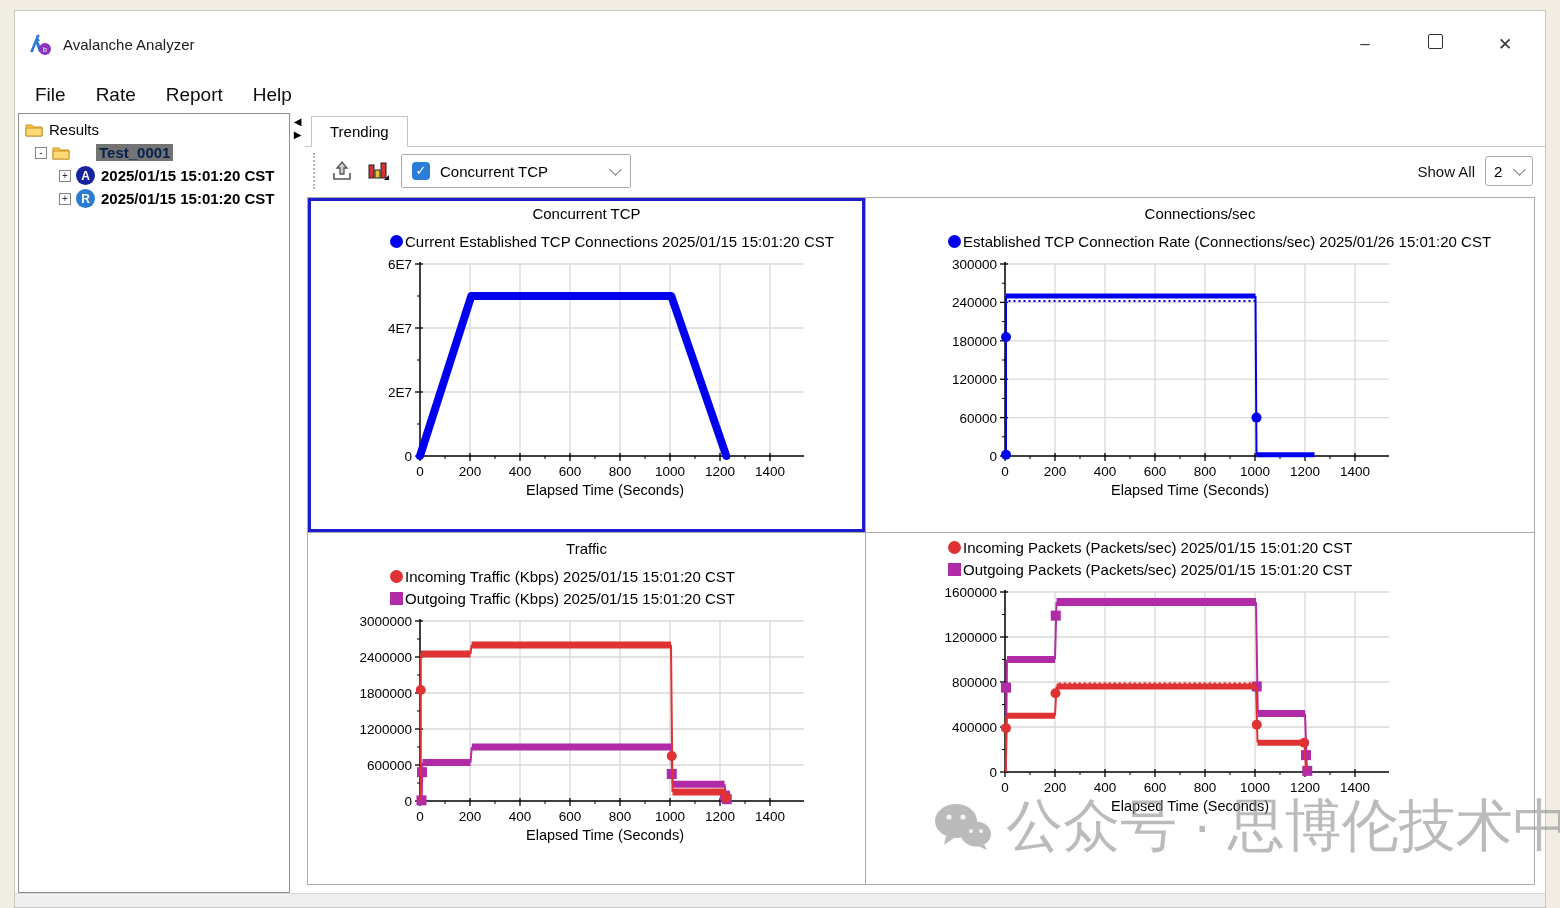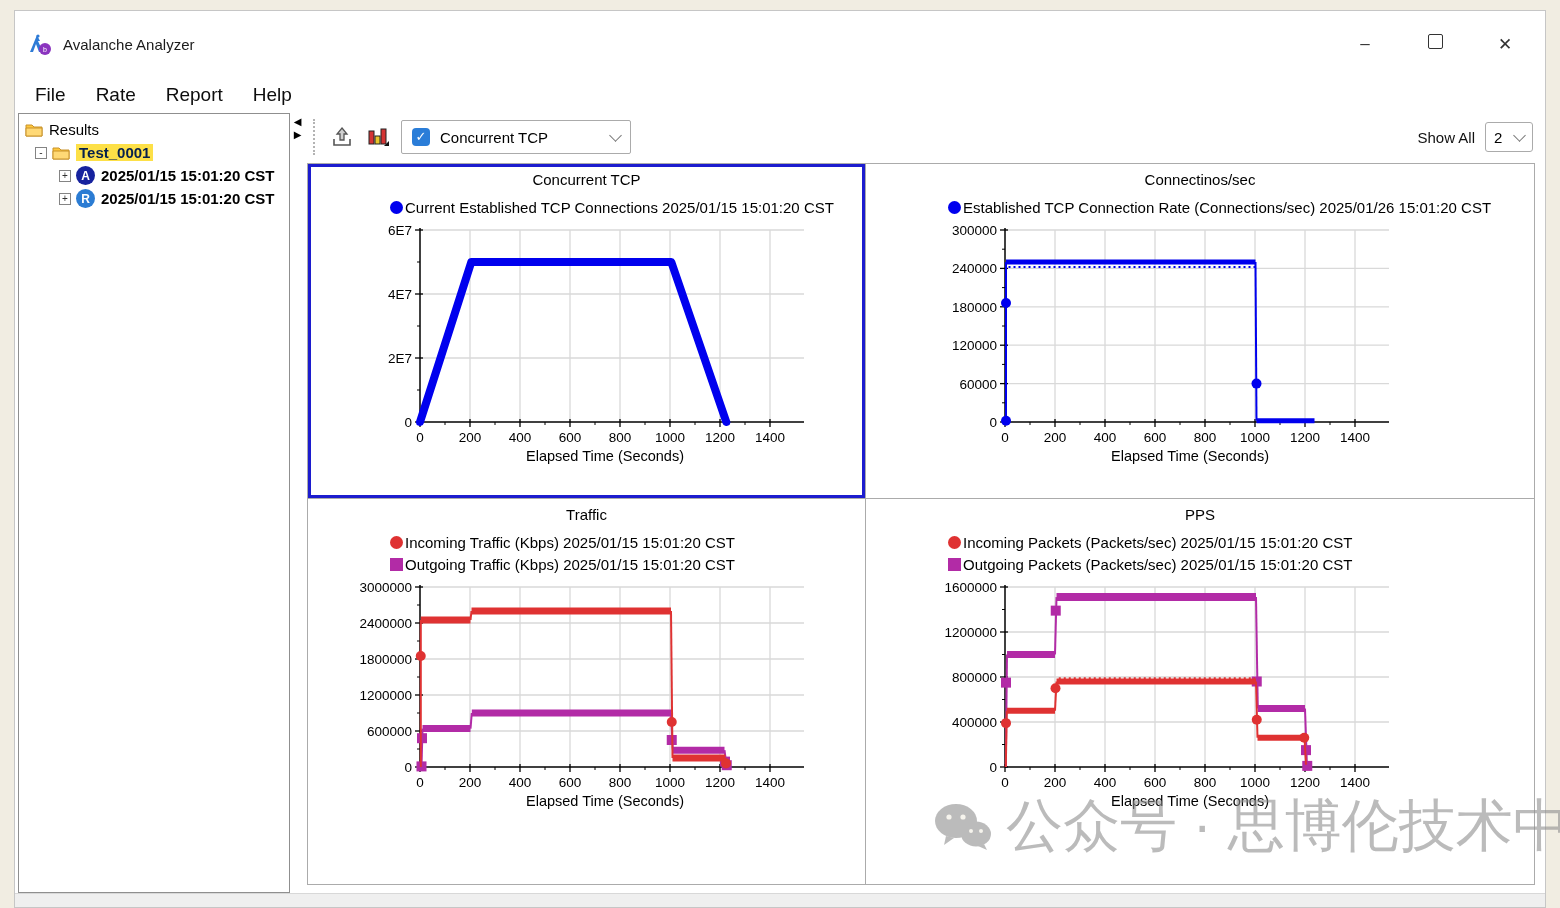--- a/index.html
+++ b/index.html
@@ -22,21 +22,21 @@
               font-size:15px;overflow:hidden;box-sizing:border-box;}
   .tree-row{display:flex;align-items:center;height:23px;white-space:nowrap;}
   .tree-row.lvl1{padding-left:10px;}
   .tree-row.lvl2{padding-left:34px;}
   .expander{width:12px;height:12px;border:1px solid #848484;background:#fff;font-size:10px;line-height:10px;
             text-align:center;color:#333;margin-right:5px;flex:none;box-sizing:border-box;}
   .folder{width:18px;height:14px;margin-right:6px;flex:none;}
   .badge{width:19px;height:19px;border-radius:50%;color:#fff;font-size:12px;font-weight:bold;
          display:flex;align-items:center;justify-content:center;margin-right:6px;flex:none;}
   .lbl-results{font-weight:400;}
-  .lbl-test{font-weight:600;background:#fde047;color:#06204d;padding:0 3px;}
+  .lbl-test{font-weight:600;background:#737373;color:#06204d;padding:0 3px;margin-left:20px;}
   .lbl-run{font-weight:700;color:#000;}
   
   .splitter{width:15px;flex:none;display:flex;flex-direction:column;align-items:center;padding-top:3px;gap:1px;}
   .split-arrow{font-size:10px;color:#000;line-height:12px;cursor:default;}
   
   .right{flex:1;display:flex;flex-direction:column;min-width:0;}
   .tabstrip{height:33px;flex:none;display:flex;align-items:flex-end;padding-left:6px;border-bottom:1px solid #C4C4C4;}
   .tab{font-size:15px;padding:6px 18px 7px 18px;background:#fff;border:1px solid #C4C4C4;border-bottom:none;
        position:relative;top:1px;}
   .toolbar{height:48px;flex:none;display:flex;align-items:center;padding:0 12px 0 8px;gap:10px;}
@@ -128,20 +128,23 @@
           <span class="lbl-run">2025/01/15 15:01:20 CST</span>
         </div>
       </div>
 
       <div class="splitter">
         <span class="split-arrow">◀</span>
         <span class="split-arrow">▶</span>
       </div>
 
       <div class="right">
+        <div class="tabstrip">
+          <div class="tab">Trending</div>
+        </div>
 
         <div class="toolbar">
           <div class="drag-handle"></div>
           <div class="tb-icon">
             <svg width="22" height="22" viewBox="0 0 22 22">
               <path d="M11 2 L16 8 H13 V14 H9 V8 H6 Z" fill="#CFCFCF" stroke="#555" stroke-width="1.3"></path>
               <path d="M3 13 V19 H19 V13" fill="none" stroke="#555" stroke-width="1.6"></path>
             </svg>
           </div>
           <div class="tb-icon">
@@ -219,21 +222,21 @@
                 <line x1="107" y1="12" x2="115" y2="12" stroke="#000" stroke-width="1.3"></line>
                 <text x="104" y="17" text-anchor="end" font-size="13.5" fill="#000">6E7</text>
                 <line x1="109" y1="172" x2="112" y2="172" stroke="#000" stroke-width="1"></line>
                 <line x1="109" y1="108" x2="112" y2="108" stroke="#000" stroke-width="1"></line>
                 <line x1="109" y1="43.99999999999999" x2="112" y2="43.99999999999999" stroke="#000" stroke-width="1"></line>
                 <text x="297" y="243" text-anchor="middle" font-size="14.5" fill="#000">Elapsed Time (Seconds)</text>
                 <polyline points="112.0,204.0 163.3,44.0 363.3,44.0 418.3,204.0" fill="none" stroke="#0000EE" stroke-width="8" stroke-linejoin="round" stroke-linecap="round"></polyline>
               </svg>
             </div>
           <div class="cell">
-              <div class="chart-title">Connectinos/sec</div>
+              <div class="chart-title">Connections/sec</div>
               <div class="legend">
                 <div class="legend-row">
                   <span class="mk circle" style="background: rgb(0, 0, 238);"></span>
                   <span class="legend-label">Established TCP Connection Rate (Connections/sec) 2025/01/26 15:01:20 CST</span>
                 </div>
               </div>
               <svg width="604" height="250" class="plot">
                 <line x1="189" y1="12" x2="189" y2="204" stroke="#D9D9D9" stroke-width="1.3"></line>
                 <line x1="239" y1="12" x2="239" y2="204" stroke="#D9D9D9" stroke-width="1.3"></line>
                 <line x1="289" y1="12" x2="289" y2="204" stroke="#D9D9D9" stroke-width="1.3"></line>
@@ -385,21 +388,20 @@
                 <polyline points="163.5,36.0 363.0,36.0" fill="none" stroke="#DF3232" stroke-width="7"></polyline>
                 <polyline points="363.0,36.0 364.5,183.0" fill="none" stroke="#DF3232" stroke-width="2"></polyline>
                 <polyline points="364.5,183.0 417.5,183.0" fill="none" stroke="#DF3232" stroke-width="7"></polyline>
                 <polyline points="417.5,183.0 418.8,190.8" fill="none" stroke="#DF3232" stroke-width="2"></polyline>
                 <circle cx="112.75" cy="81" r="5" fill="#DF3232"></circle>
                 <circle cx="363.75" cy="147" r="5" fill="#DF3232"></circle>
                 <circle cx="418" cy="188.4" r="5" fill="#DF3232"></circle>
               </svg>
             </div>
           <div class="cell">
-              <div class="chart-title">PPS</div>
               <div class="legend">
                 <div class="legend-row">
                   <span class="mk circle" style="background: rgb(223, 50, 50);"></span>
                   <span class="legend-label">Incoming Packets (Packets/sec) 2025/01/15 15:01:20 CST</span>
                 </div>
                 <div class="legend-row">
                   <span class="mk square" style="background: rgb(178, 43, 166);"></span>
                   <span class="legend-label">Outgoing Packets (Packets/sec) 2025/01/15 15:01:20 CST</span>
                 </div>
               </div>

